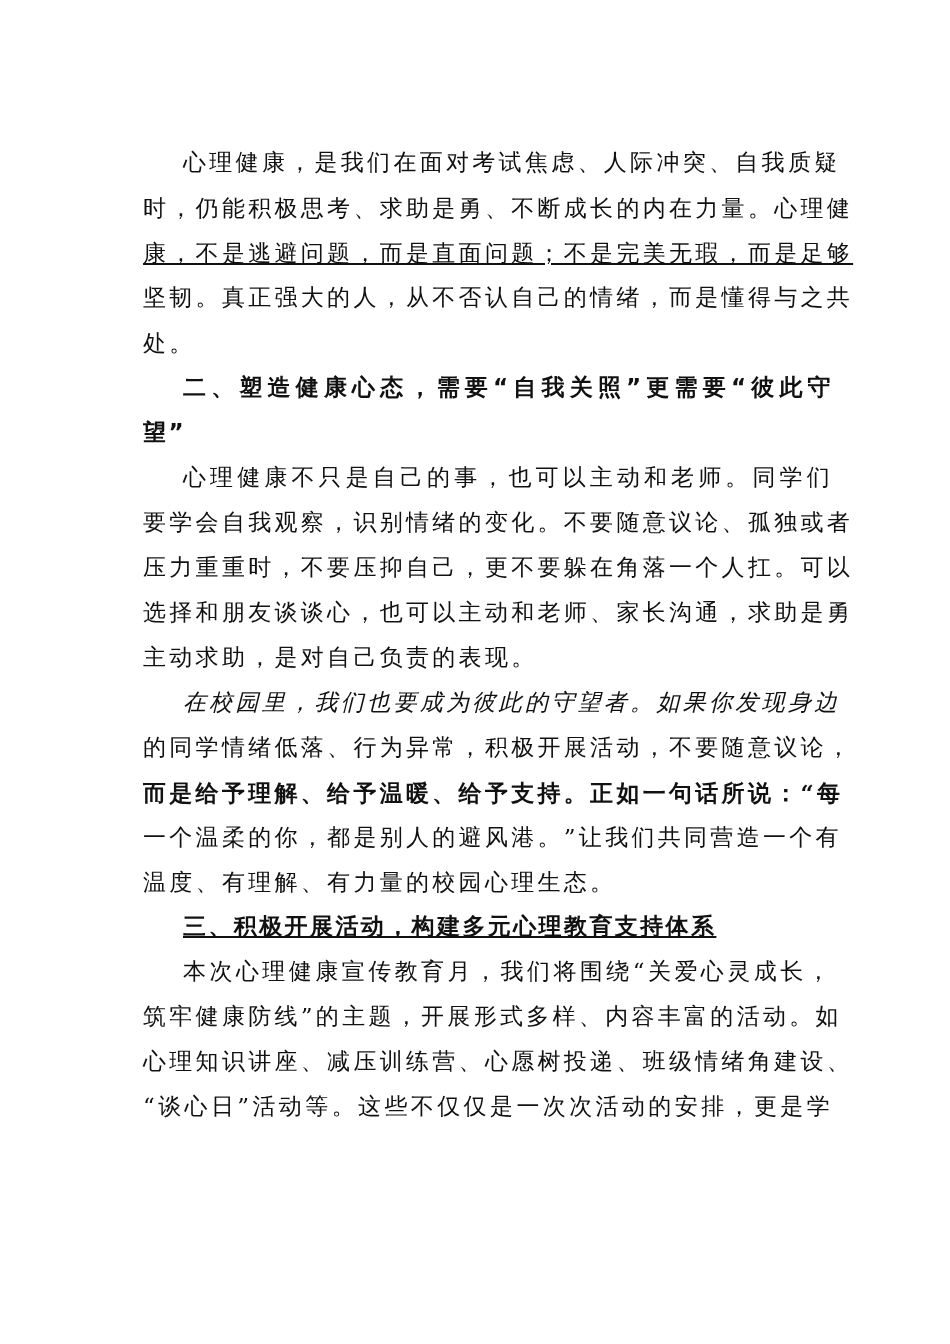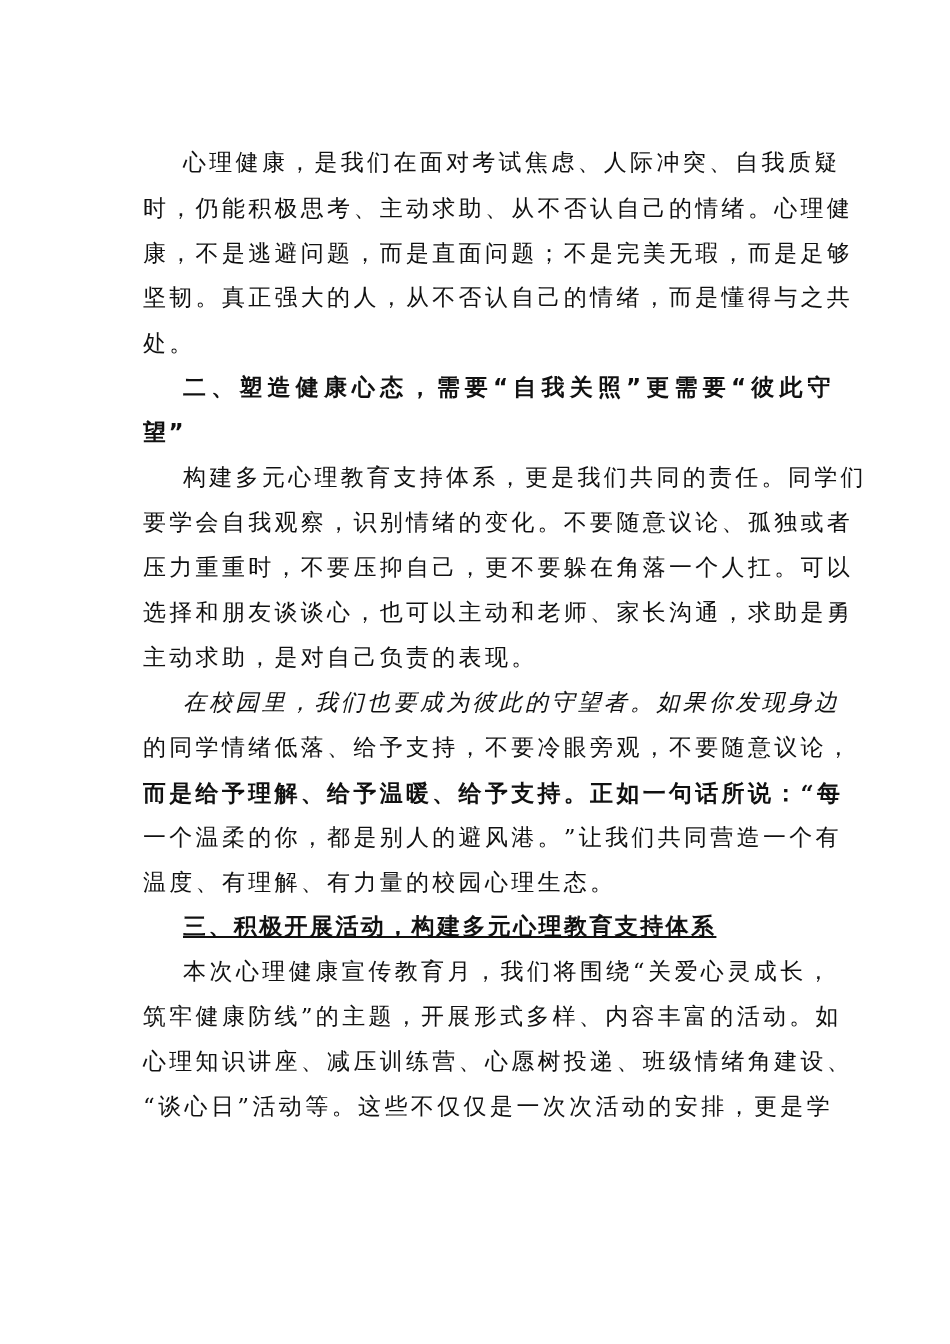--- a/index.html
+++ b/index.html
@@ -47,36 +47,36 @@
       font-weight: bold;
       letter-spacing: 2.4px;
     }
   </style>
 </head>
 <body>
 
 <div class="page">
 
   <div class="line indent" style="top:140px;">心理健康，是我们在面对考试焦虑、人际冲突、自我质疑</div>
-  <div class="line" style="top:186px;">时，仍能积极思考、主动求助、从不否认自己的情绪。心理健</div>
-  <div class="line" style="top:231px;">康，不是逃避问题，而是直面问题；不是完美无瑕，而是足够</div>
+  <div class="line" style="top:186px;">时，仍能积极思考、求助是勇、不断成长的内在力量。心理健</div>
+  <div class="line" style="top:231px;text-decoration:underline;">康，不是逃避问题，而是直面问题；不是完美无瑕，而是足够</div>
   <div class="line" style="top:275px;">坚韧。真正强大的人，从不否认自己的情绪，而是懂得与之共</div>
   <div class="line last" style="top:321px;">处。</div>
 
   <div class="line indent heading" style="top:365px;">二、塑造健康心态，需要“自我关照”更需要“彼此守</div>
   <div class="line heading last" style="top:410px;">望”</div>
 
-  <div class="line indent" style="top:455px;">构建多元心理教育支持体系，更是我们共同的责任。同学们</div>
+  <div class="line indent" style="top:455px;">心理健康不只是自己的事，也可以主动和老师。同学们</div>
   <div class="line" style="top:500px;">要学会自我观察，识别情绪的变化。不要随意议论、孤独或者</div>
   <div class="line" style="top:545px;">压力重重时，不要压抑自己，更不要躲在角落一个人扛。可以</div>
   <div class="line" style="top:590px;">选择和朋友谈谈心，也可以主动和老师、家长沟通，求助是勇</div>
   <div class="line last" style="top:635px;">主动求助，是对自己负责的表现。</div>
 
   <div class="line indent" style="top:680px;font-style:italic;">在校园里，我们也要成为彼此的守望者。如果你发现身边</div>
-  <div class="line" style="top:725px;">的同学情绪低落、给予支持，不要冷眼旁观，不要随意议论，</div>
+  <div class="line" style="top:725px;">的同学情绪低落、行为异常，积极开展活动，不要随意议论，</div>
   <div class="line" style="top:770px;font-weight:bold;">而是给予理解、给予温暖、给予支持。正如一句话所说：“每</div>
   <div class="line last" style="top:860px;">温度、有理解、有力量的校园心理生态。</div>
   <div class="line" style="top:815px;">一个温柔的你，都是别人的避风港。”让我们共同营造一个有</div>
 
   <div class="line indent heading last" style="top:904px;text-decoration:underline;">三、积极开展活动，构建多元心理教育支持体系</div>
 
   <div class="line indent" style="top:949px;">本次心理健康宣传教育月，我们将围绕“关爱心灵成长，</div>
   <div class="line" style="top:994px;">筑牢健康防线”的主题，开展形式多样、内容丰富的活动。如</div>
   <div class="line" style="top:1084px;">“谈心日”活动等。这些不仅仅是一次次活动的安排，更是学</div>
   <div class="line" style="top:1039px;">心理知识讲座、减压训练营、心愿树投递、班级情绪角建设、</div>

